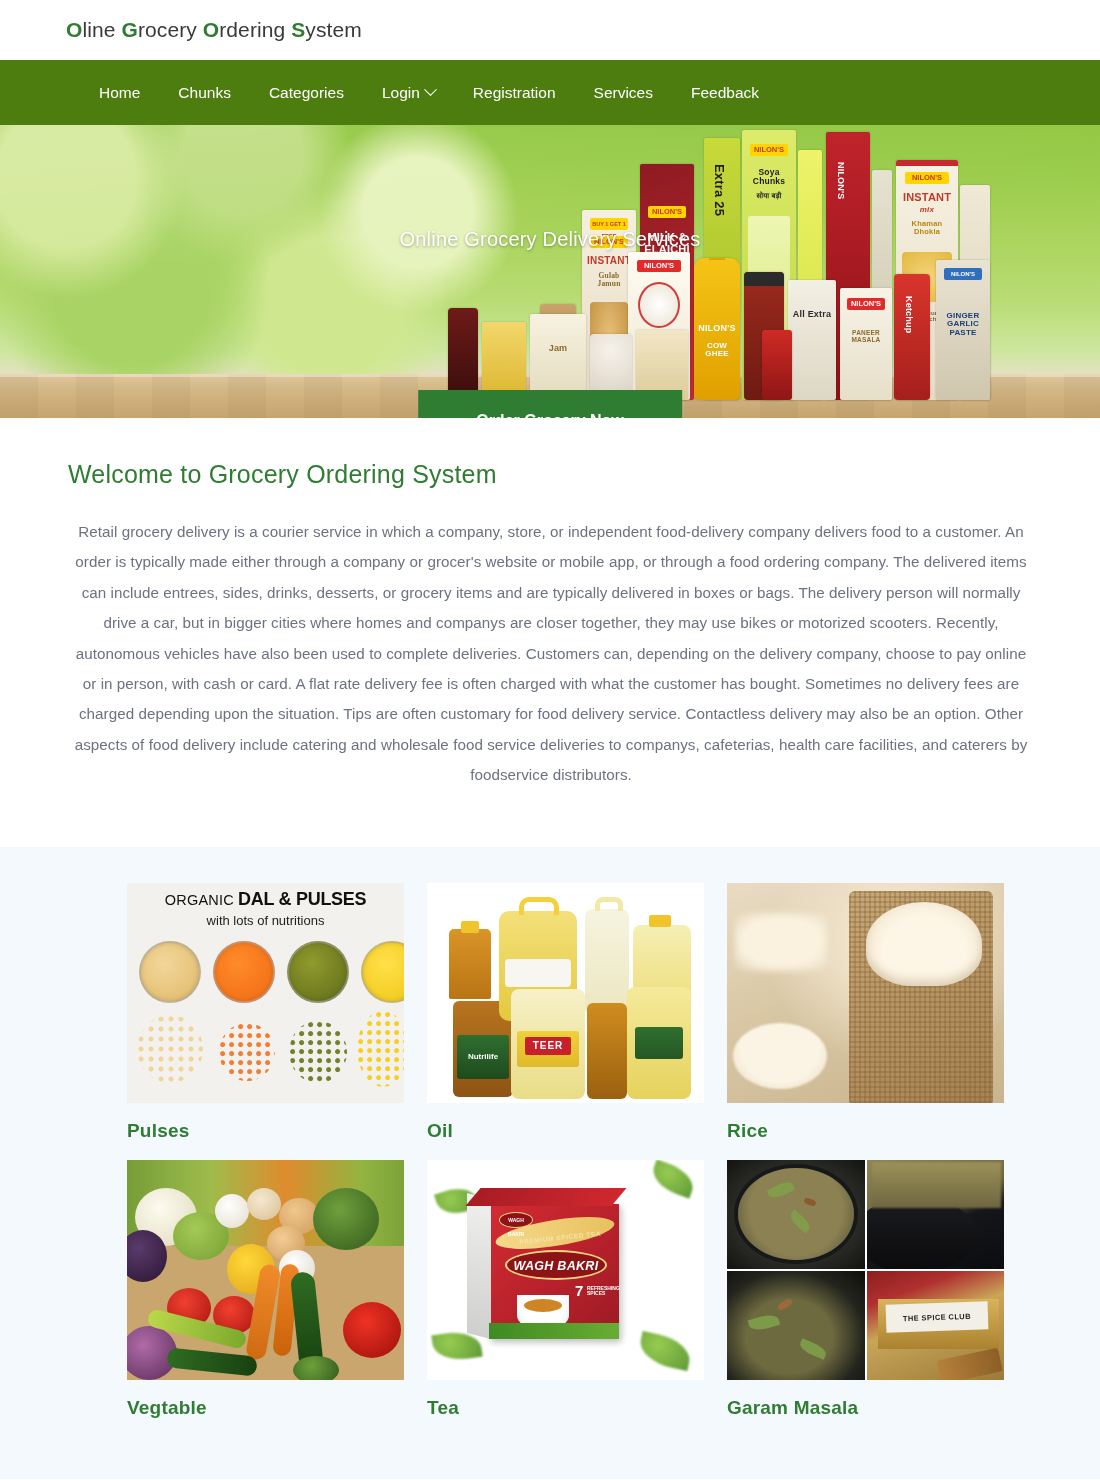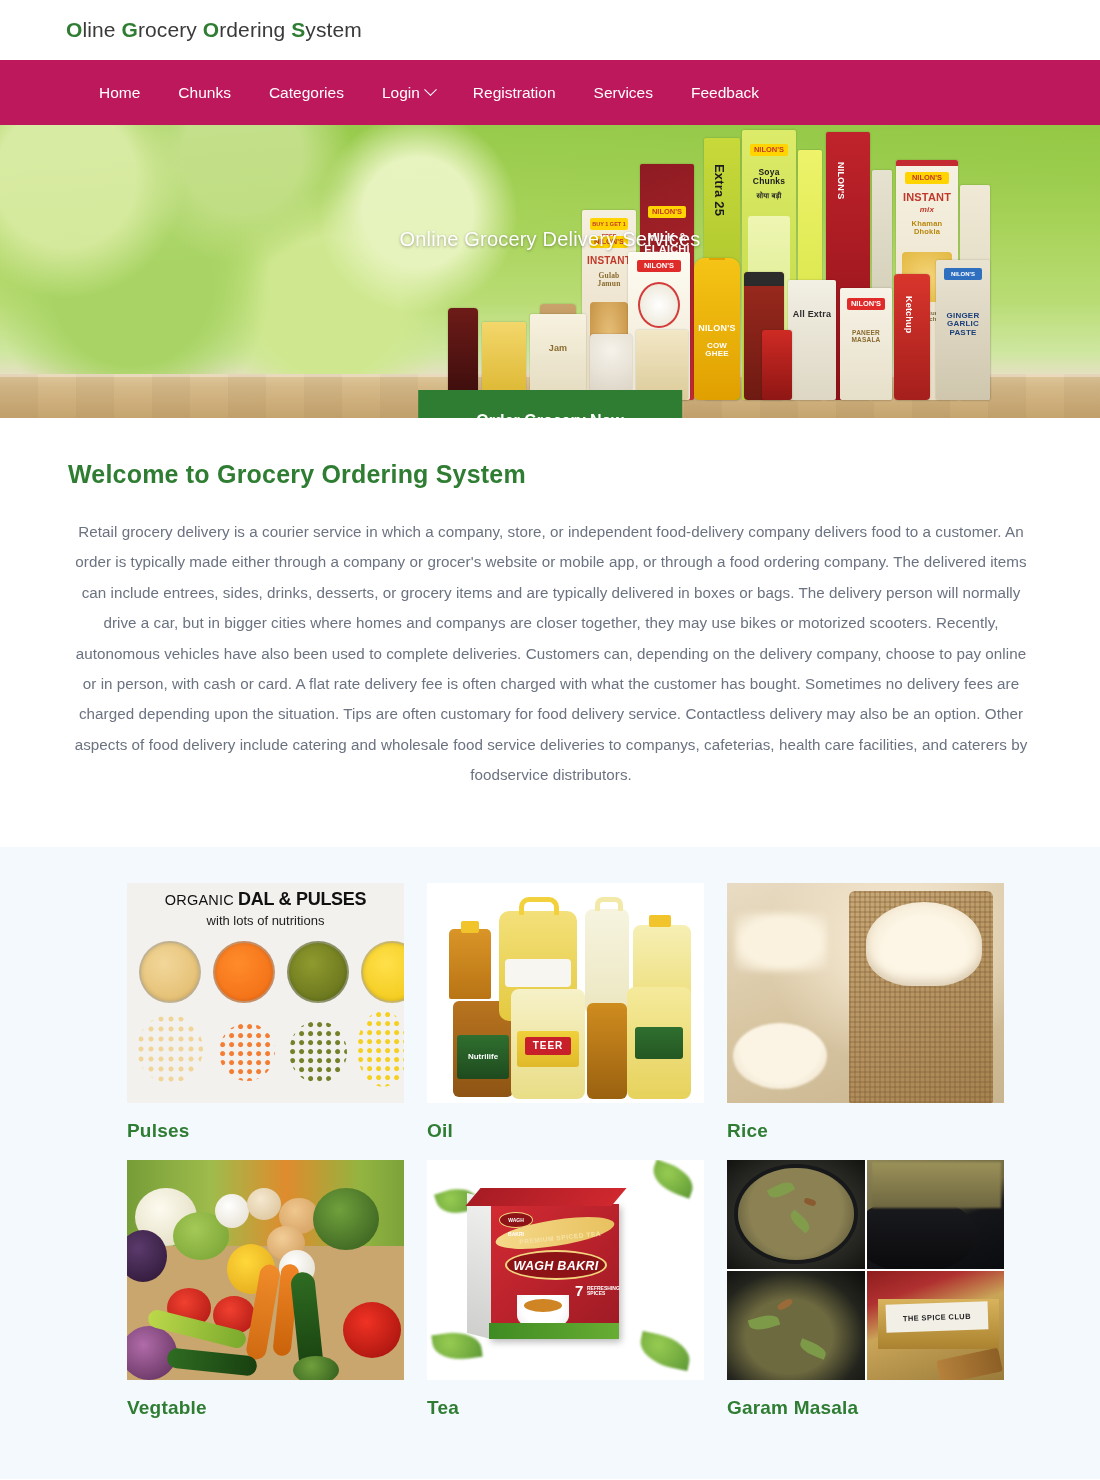--- a/index.html
+++ b/index.html
@@ -27,21 +27,21 @@
     white-space: nowrap;
   }
   .brand .cap {
     color: #2f7d32;
     font-weight: 700;
   }
 
   
   .navbar {
     height: 65px;
-    background: #be185d;
+    background: #4d7c0f;
     display: flex;
     align-items: center;
     padding-left: 80px;
   }
   .nav-list {
     display: flex;
     align-items: center;
     list-style: none;
     gap: 0px;
   }
@@ -155,21 +155,21 @@
   }
 
   
   .welcome {
     background: #ffffff;
     padding: 42px 66px 56px 68px;
   }
   .welcome h2 {
     color: #2f7d32;
     font-size: 25px;
-    font-weight: 700;
+    font-weight: 400;
     letter-spacing: .2px;
     margin-bottom: 28px;
   }
   .welcome p {
     color: #6b7280;
     font-size: 15.2px;
     line-height: 2.0;
     letter-spacing: .05px;
     text-align: center;
     max-width: 975px;

